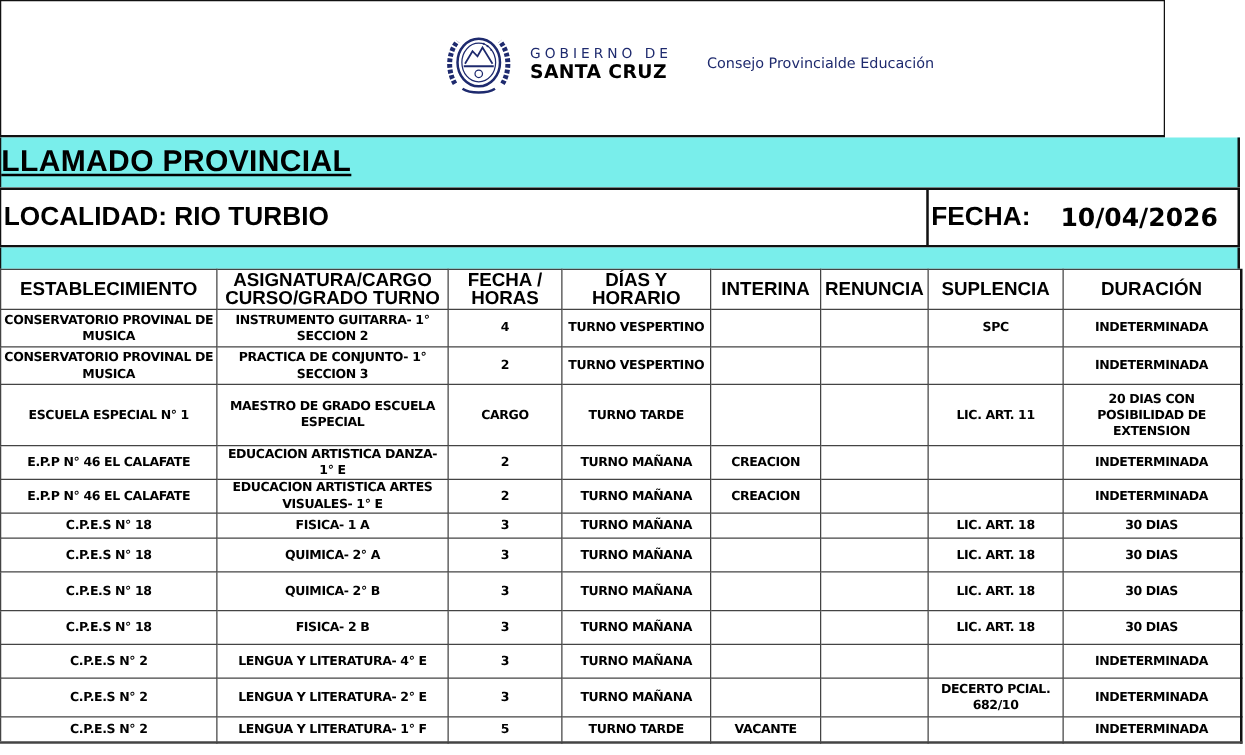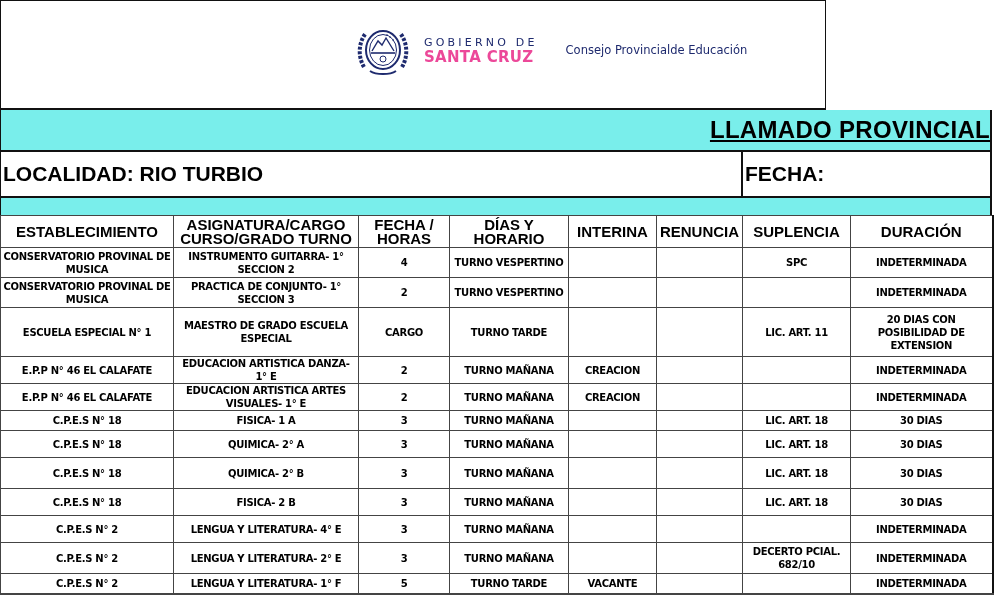--- a/index.html
+++ b/index.html
@@ -1,26 +1,26 @@
 <!DOCTYPE html>
 <html><head>
 <meta charset="utf-8">
 <style>
   html, body { margin: 0; padding: 0; background: #ffffff; }
   body { width: 996px; height: 604px; position: relative; overflow: hidden; font-family: "Liberation Sans", sans-serif; color: #000; }
   .sheet { position: absolute; left: 0; top: 0; width: 992px; }
-  .header-box { position: absolute; left: 0; top: 0; width: 826px; height: 110px; border: 1px solid #111; border-bottom: 2px solid #111; background: #fff; box-sizing: border-box; text-decoration: underline; }
+  .header-box { position: absolute; left: 0; top: 0; width: 932px; height: 110px; border: 1px solid #111; border-bottom: 2px solid #111; background: #fff; box-sizing: border-box; text-decoration: underline; }
   .logo-wrap { position: absolute; left: 355px; top: 22px; display: flex; align-items: center; }
   .seal { width: 54px; height: 56px; }
   .gov { margin-left: 14px; display: flex; flex-direction: column; line-height: 1; }
   .gov-top { font-size: 11px; letter-spacing: 3.2px; color: #1e2a6e; font-family: "DejaVu Sans", sans-serif; }
-  .gov-bottom { font-size: 15px; font-weight: bold; color: #ec4899; font-family: "DejaVu Sans", sans-serif; margin-top: 2px; letter-spacing: 0.3px; }
+  .gov-bottom { font-size: 15px; font-weight: bold; color: #000000; font-family: "DejaVu Sans", sans-serif; margin-top: 2px; letter-spacing: 0.3px; }
   .cpe { margin-left: 28px; display: flex; flex-direction: row; font-size: 11.5px; color: #1e2a6e; line-height: 1.15; font-family: "DejaVu Sans", sans-serif; }
 
-  .title-band { position: absolute; left: 0; top: 110px; width: 992px; height: 40px; background: #79eeeb; border-left: 1px solid #111; border-right: 2px solid #111; box-sizing: border-box; display: flex; align-items: center; justify-content: flex-end; }
+  .title-band { position: absolute; left: 0; top: 110px; width: 992px; height: 40px; background: #79eeeb; border-left: 1px solid #111; border-right: 2px solid #111; box-sizing: border-box; display: flex; align-items: center; justify-content: flex-start; }
   .title-band span { font-size: 24px; font-weight: bold; text-decoration: underline; letter-spacing: 0.3px; margin-left: 0px; }
 
   .loc-row { position: absolute; left: 0; top: 150px; width: 992px; height: 48px; border: 2px solid #111; border-left: 1px solid #111; box-sizing: border-box; background: #fff; }
   .loc-cell { position: absolute; left: 0; top: 0; width: 740px; height: 44px; border-right: 2px solid #111; display: flex; align-items: center; }
   .loc-cell span { font-size: 21px; font-weight: bold; margin-left: 2px; }
   .fecha-cell { position: absolute; left: 742px; top: 0; width: 246px; height: 44px; display: flex; align-items: center; }
   .fecha-label { font-size: 21px; font-weight: bold; margin-left: 2px; }
   .fecha-val { font-size: 20px; font-weight: bold; margin-left: 24px; font-family: "DejaVu Sans", sans-serif; }
 
   .gap-band { position: absolute; left: 0; top: 198px; width: 992px; height: 17px; background: #79eeeb; border-left: 1px solid #111; border-right: 2px solid #111; box-sizing: border-box; }
@@ -74,20 +74,21 @@
   <div class="title-band">
     <span>LLAMADO PROVINCIAL</span>
   </div>
 
   <div class="loc-row">
     <div class="loc-cell">
       <span>LOCALIDAD: RIO TURBIO</span>
     </div>
     <div class="fecha-cell">
       <span class="fecha-label">FECHA:</span>
+      <span class="fecha-val">10/04/2026</span>
     </div>
   </div>
 
   <div class="gap-band"></div>
 
   <table class="grid">
     <colgroup>
       <col style="width:173px">
         <col style="width:185px">
         <col style="width:91px">

